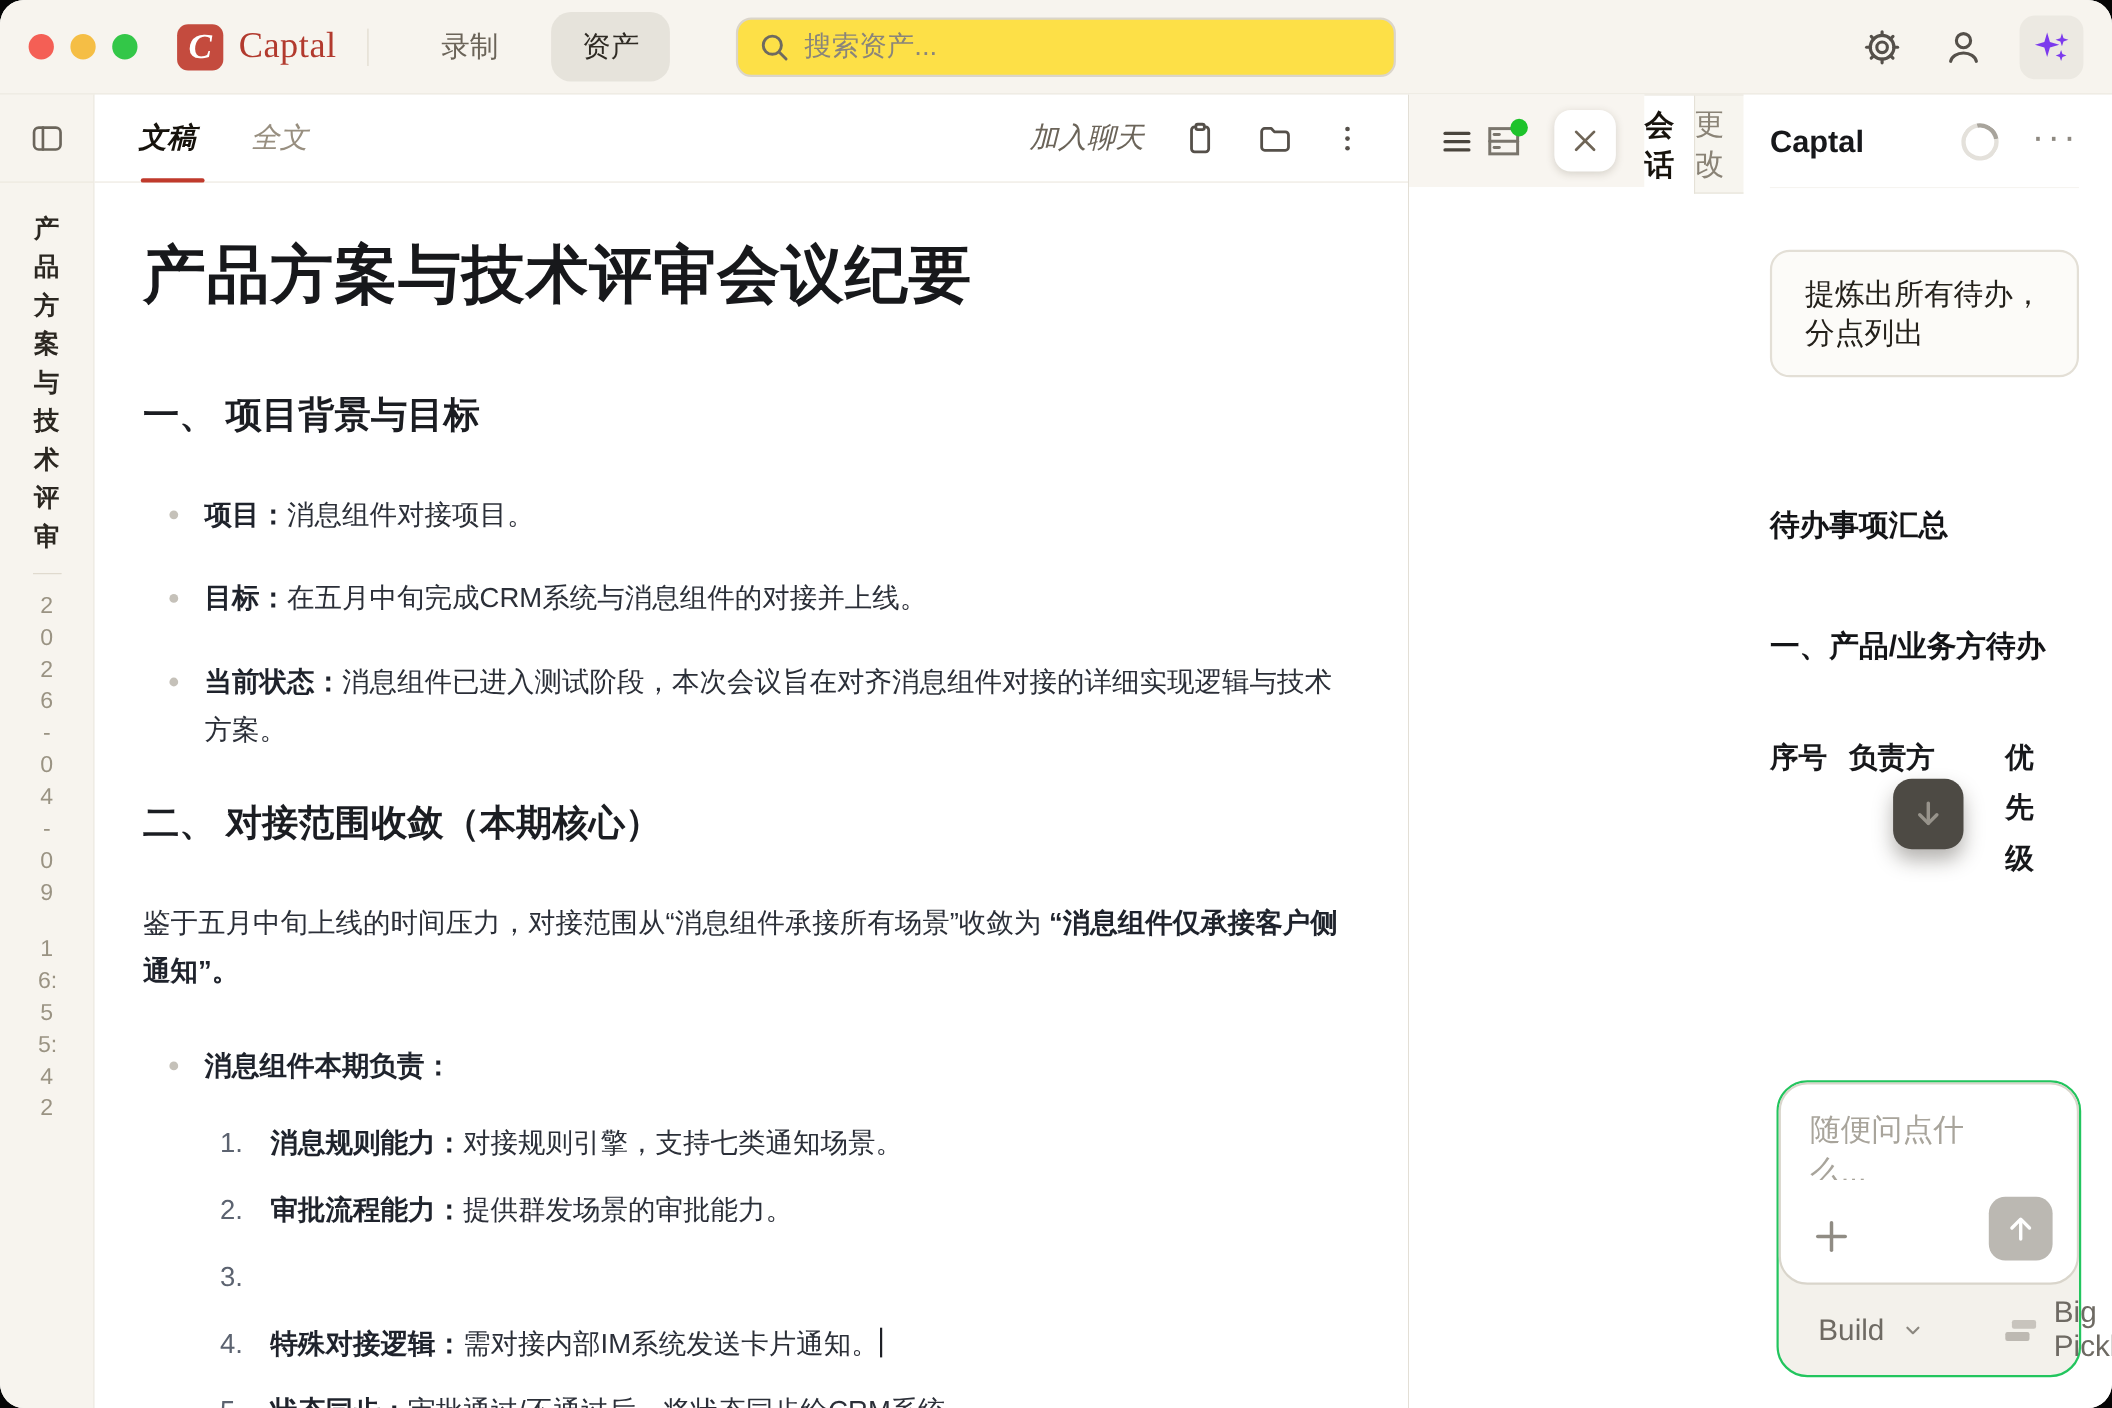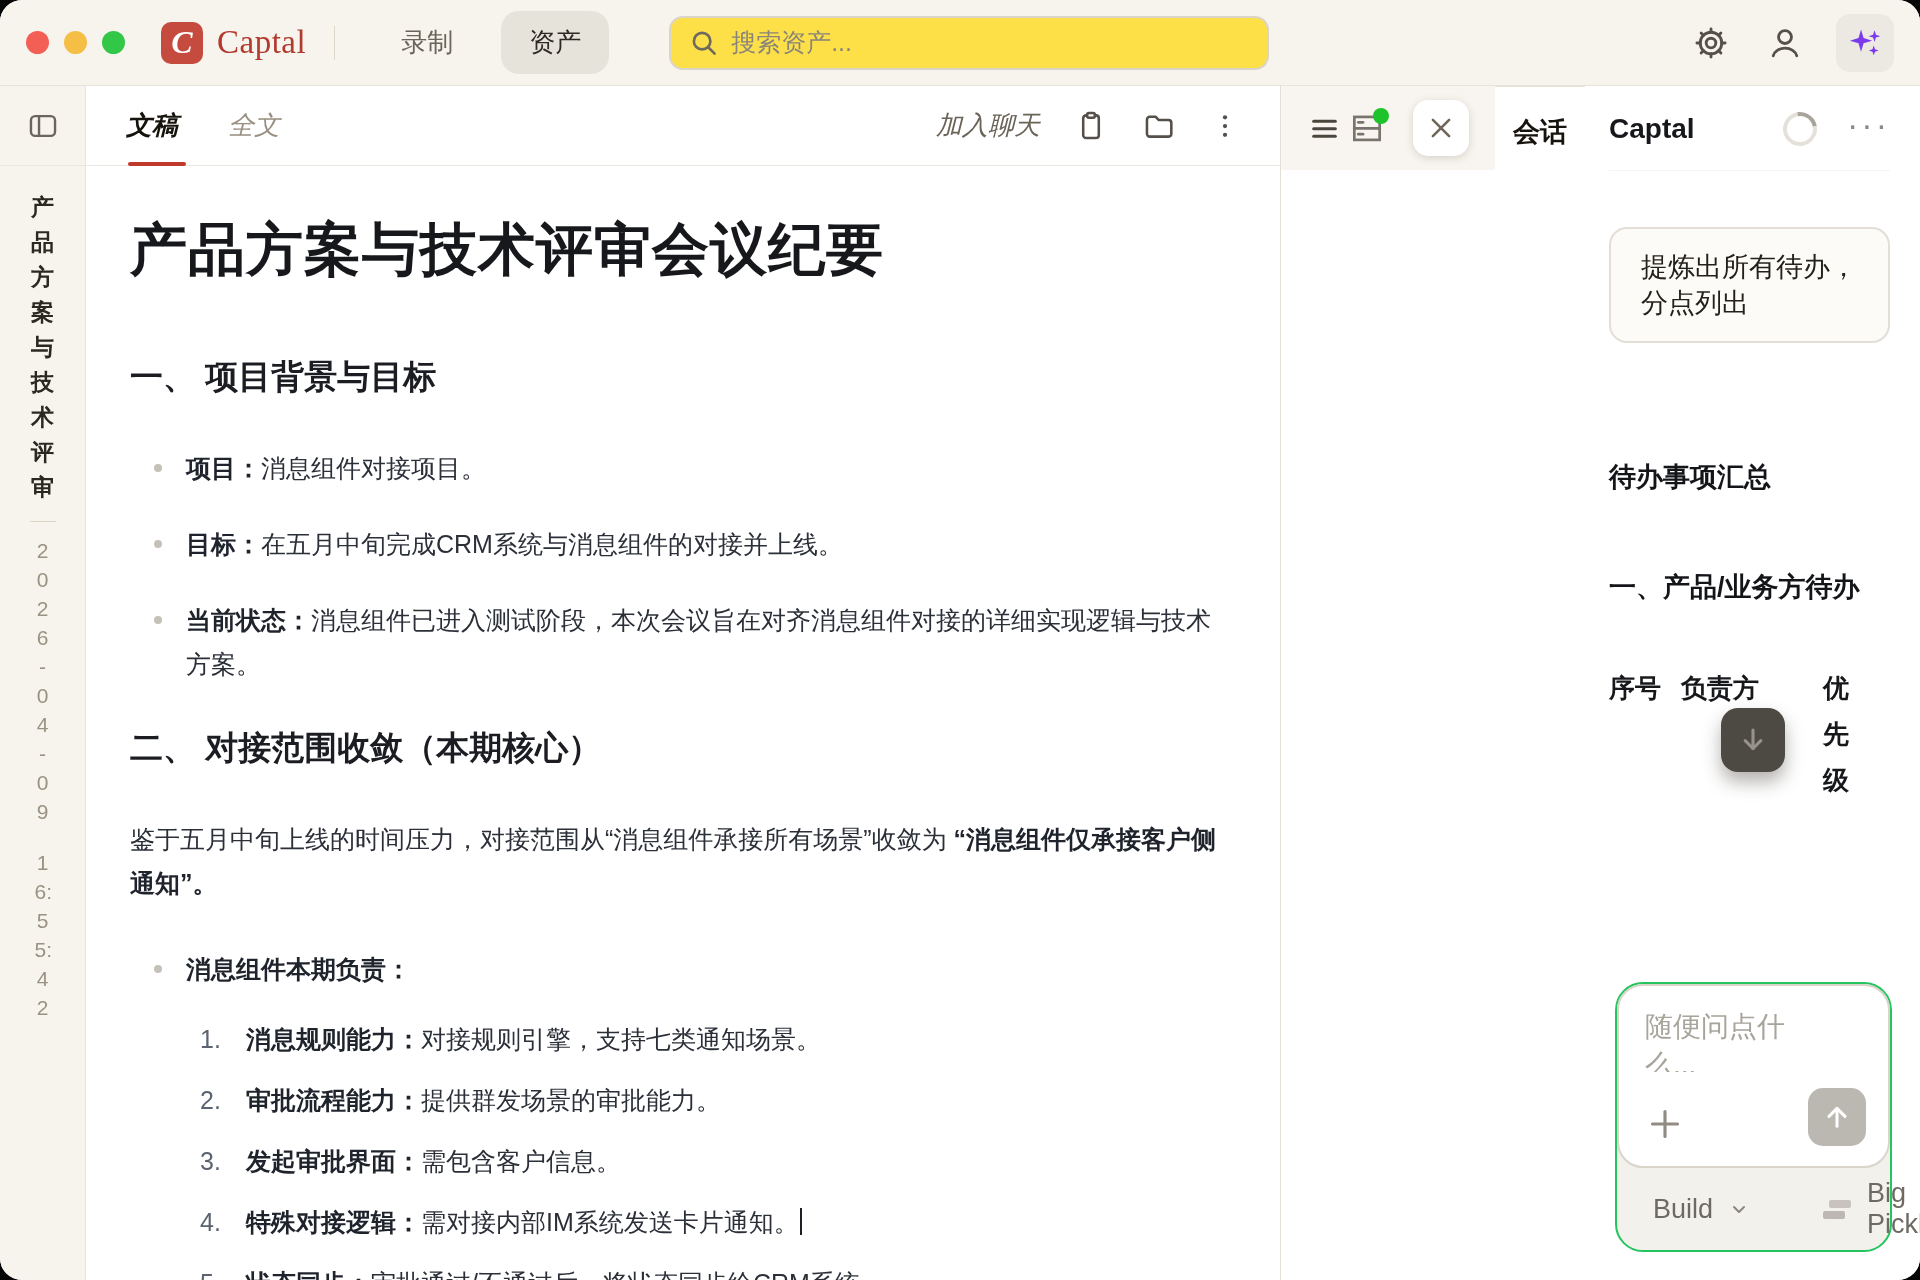--- a/index.html
+++ b/index.html
@@ -214,21 +214,20 @@
           <div class="olrow">
             <span class="olnum">1.</span>
             <span><span class="b">消息规则能力：</span><span>对接规则引擎，支持七类通知场景。</span></span>
           </div>
           <div class="olrow">
             <span class="olnum">2.</span>
             <span><span class="b">审批流程能力：</span><span>提供群发场景的审批能力。</span></span>
           </div>
           <div class="olrow">
             <span class="olnum">3.</span>
-            <span><span class="b">发起审批界面：</span><span>需包含客户信息。</span></span>
           </div>
           <div class="olrow">
             <span class="olnum">4.</span>
             <span><span class="b">特殊对接逻辑：</span><span>需对接内部IM系统发送卡片通知。</span><span class="caret"></span></span>
           </div>
           <div class="olrow">
             <span class="olnum">5.</span>
             <span><span class="b">状态同步：</span><span>审批通过/不通过后，将状态同步给CRM系统。</span></span>
           </div>
         </div>
@@ -256,20 +255,21 @@
             <svg width="30" height="30" viewBox="0 0 24 24" fill="none" stroke="#6F6557" stroke-width="2" stroke-linecap="round">
                 <line x1="5.5" y1="5.5" x2="18.5" y2="18.5"></line>
                 <line x1="18.5" y1="5.5" x2="5.5" y2="18.5"></line>
               </svg>
           </div>
         </div>
       </div>
 
       <div class="p-tabs">
         <div class="ptab active">会话</div>
+        <div class="ptab idle">更改</div>
       </div>
 
       <div class="p-body">
         <div class="agent-row">
           <div class="agent-name">Captal</div>
           <div class="agent-right">
             <div class="spinner"></div>
             <div class="dots3">···</div>
           </div>
         </div>

